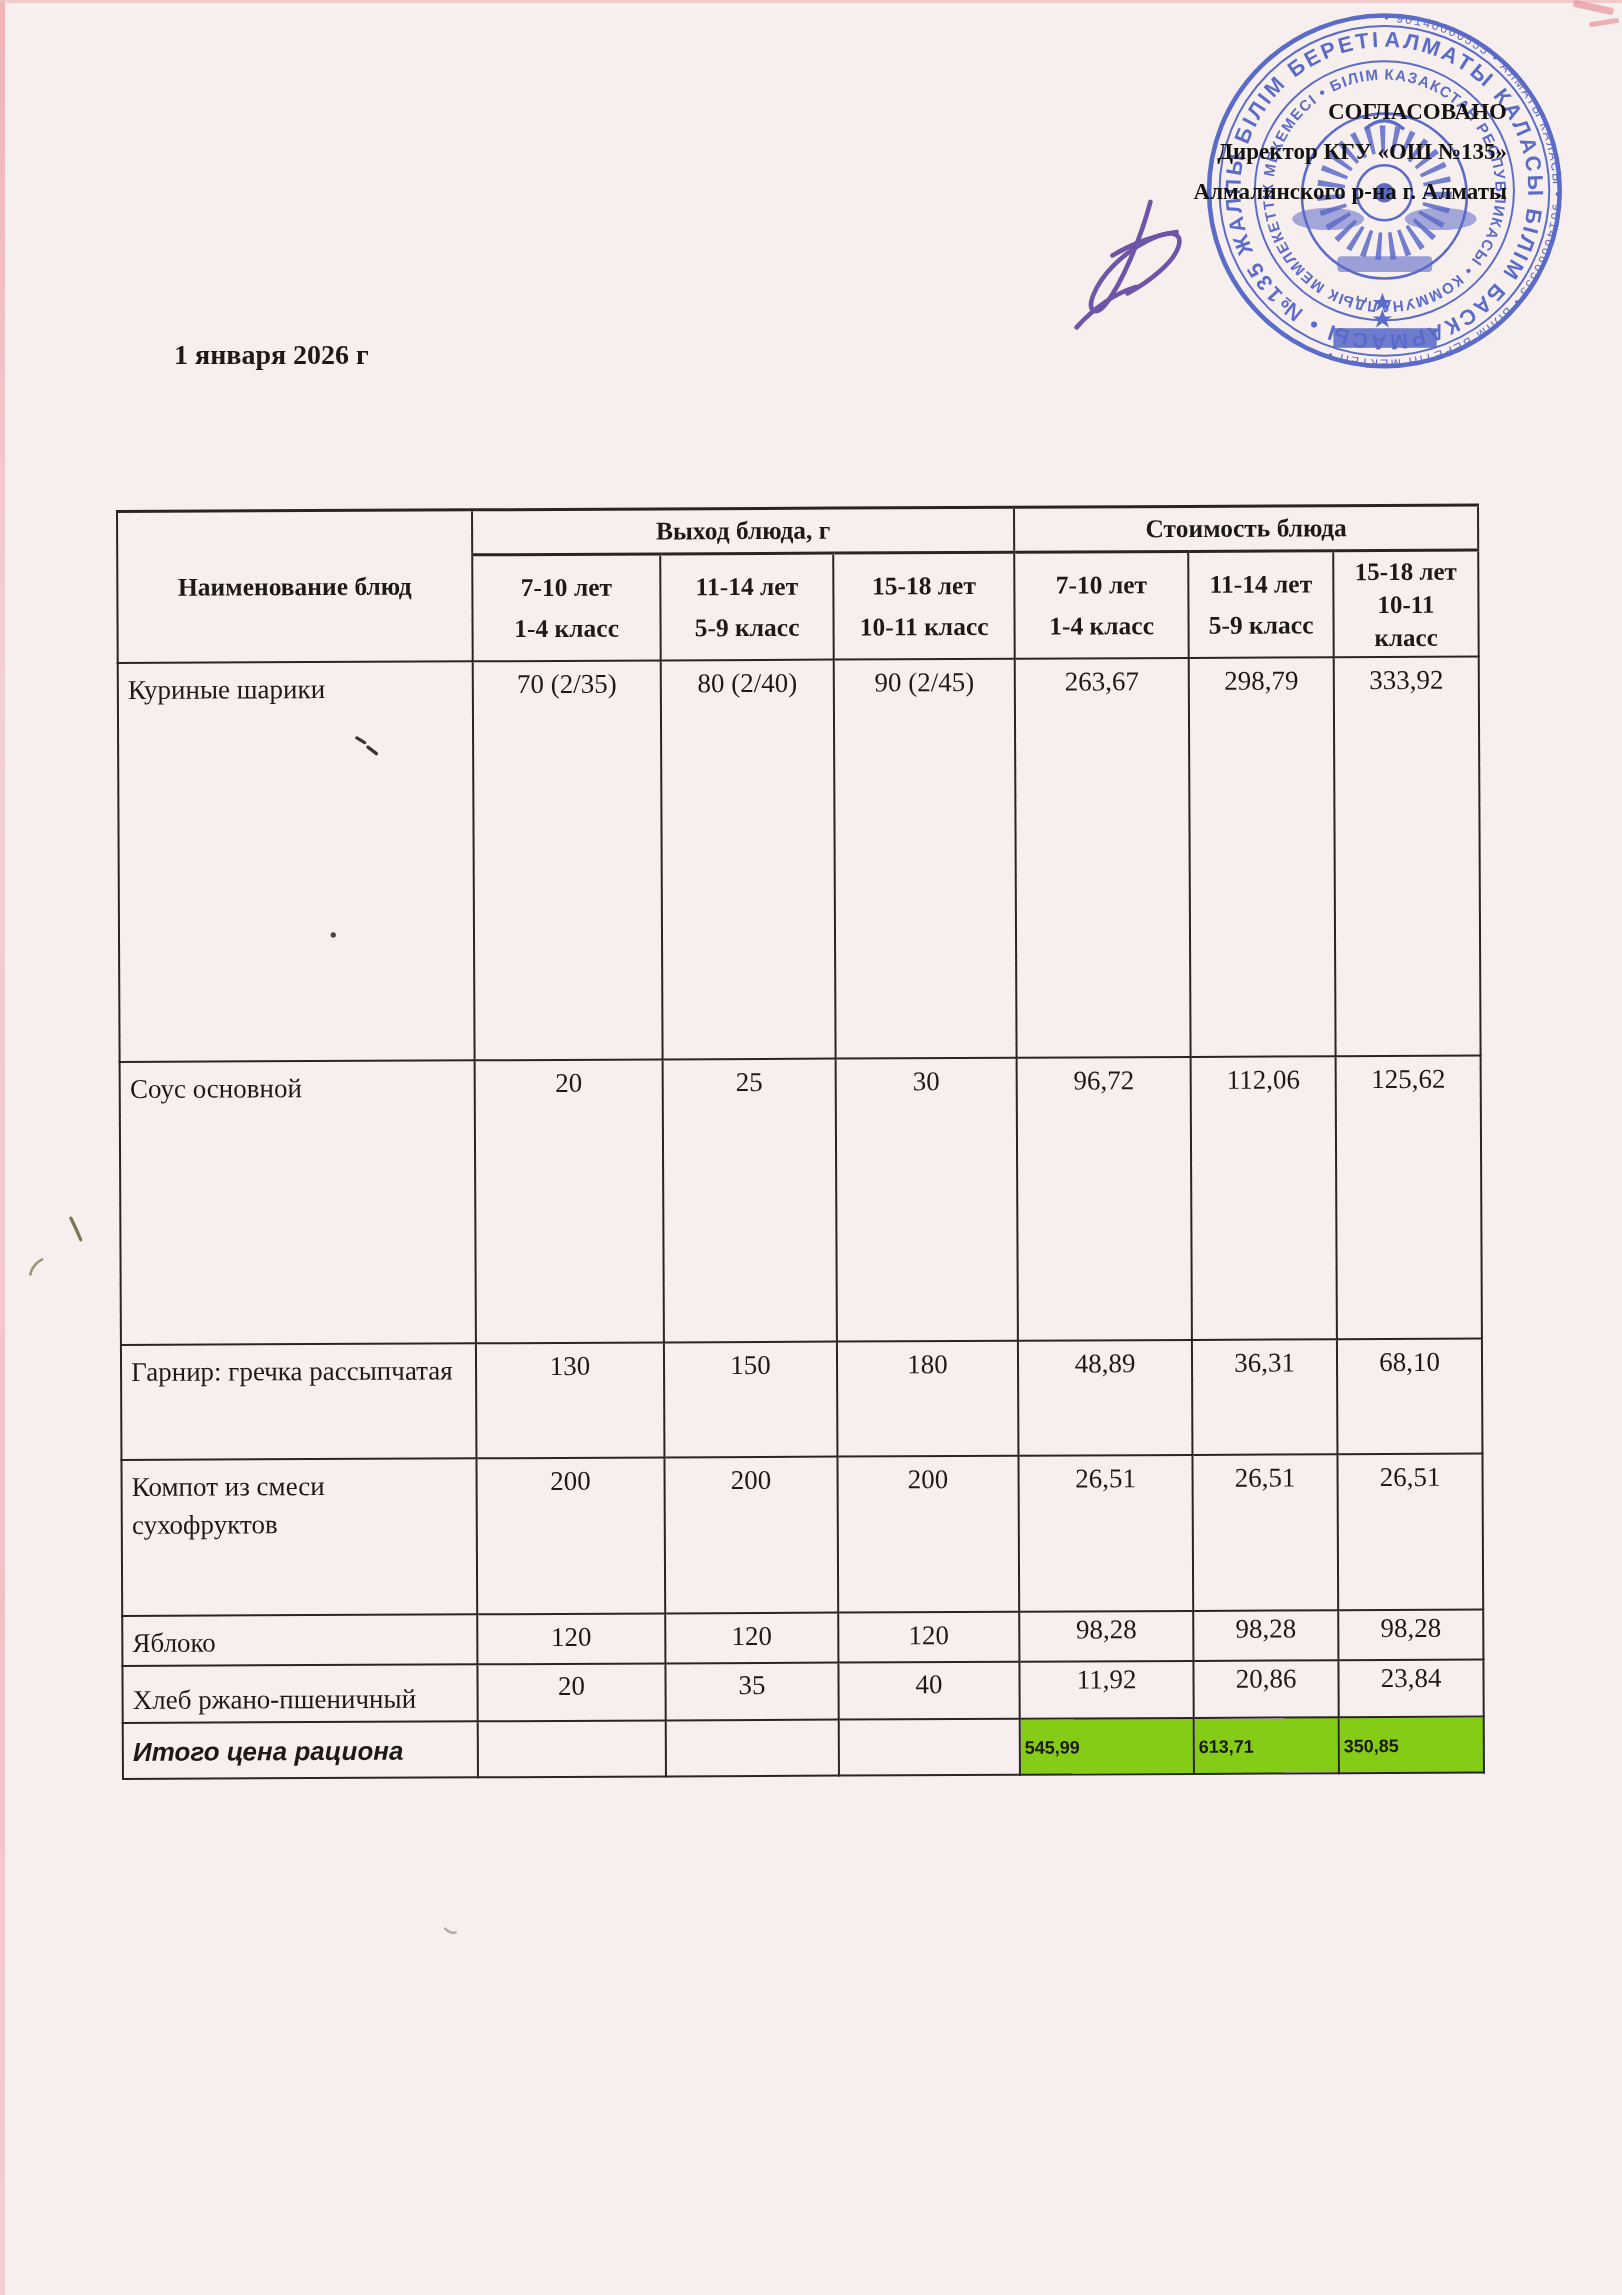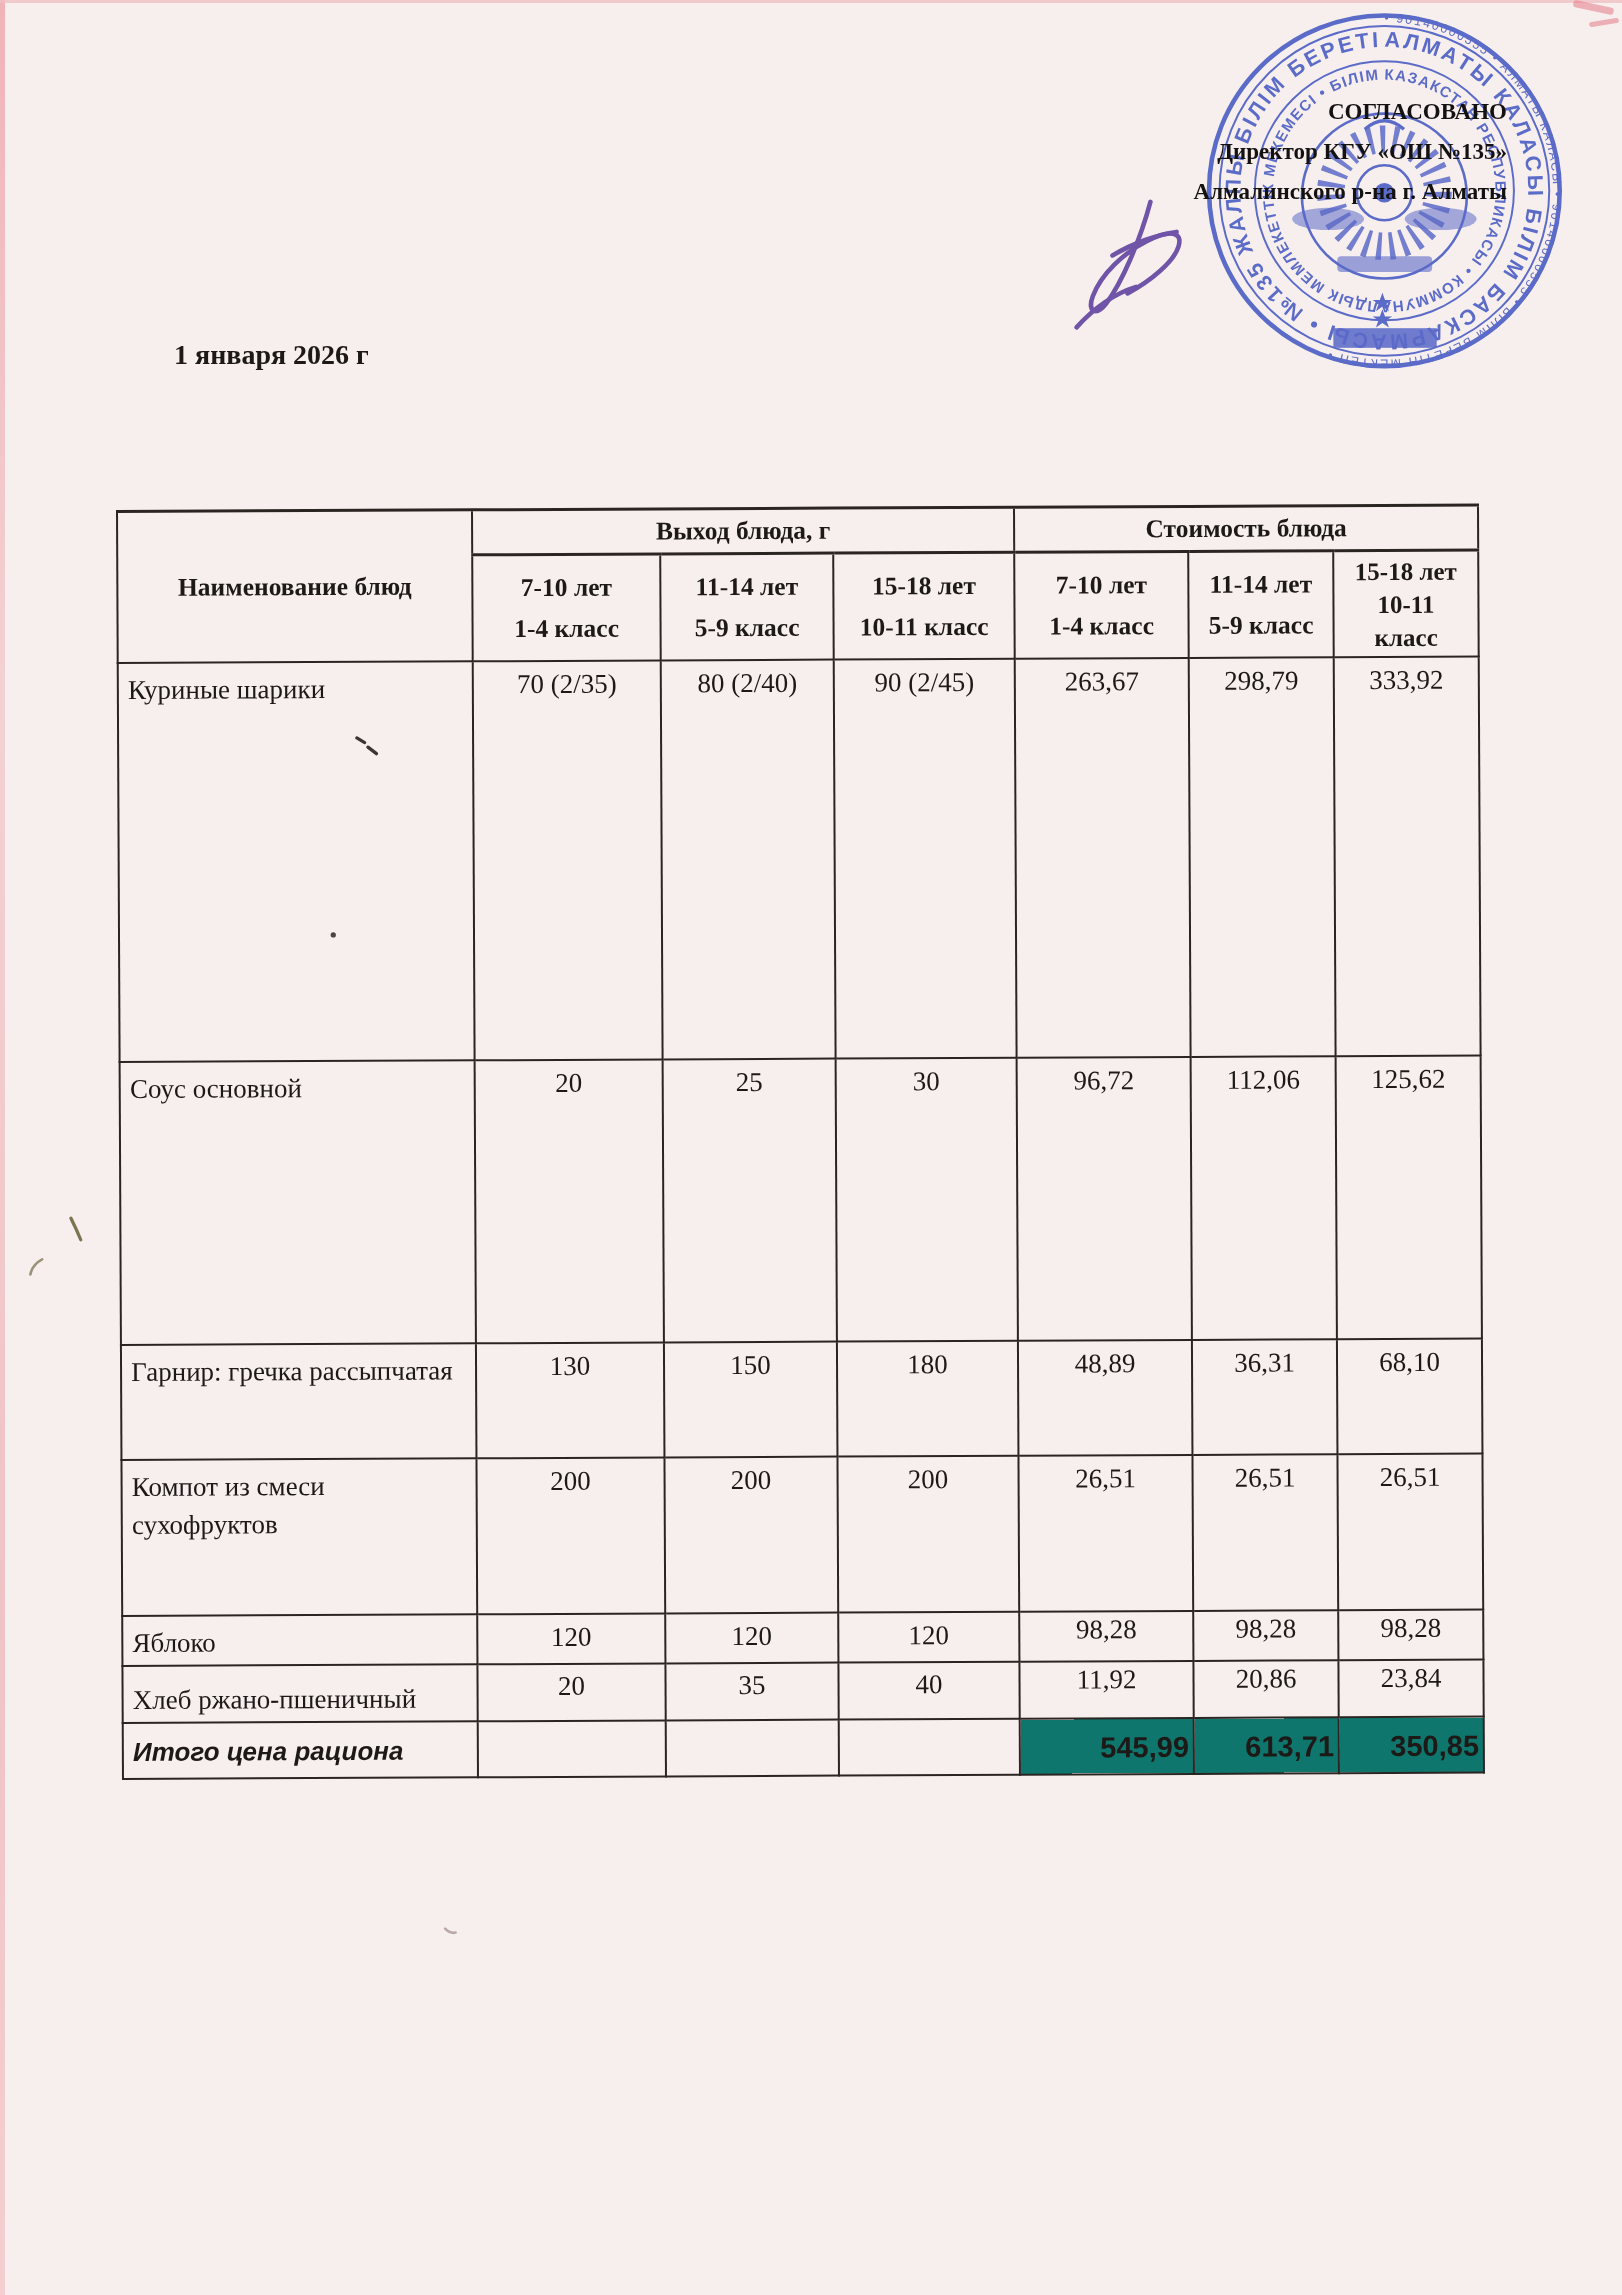--- a/index.html
+++ b/index.html
@@ -46,22 +46,22 @@
   table.menu td.name{text-align:left;padding-left:9.2px;line-height:1.42;}
   table.menu td.num{text-align:center;}
   table.menu tr.r6 td.name{padding-top:14.4px;}
   table.menu tr.r6 td.cost{padding-top:2px;}
   table.menu tr.r5 td.cost{padding-top:2px;}
   table.menu td.total-label{
     font-family:"Liberation Sans",sans-serif;font-weight:bold;font-style:italic;
     font-size:26px;vertical-align:middle;padding-left:9.2px;
   }
   table.menu td.total-val{
-    font-family:"Liberation Sans",sans-serif;font-weight:bold;font-size:29px;
-    text-align:right;vertical-align:middle;background:#0f766e;
+    font-family:"Liberation Sans",sans-serif;font-weight:bold;font-size:18px;
+    text-align:left;vertical-align:middle;background:#84cc16;
   }
   
   .marks{position:absolute;left:0;top:0;z-index:5;pointer-events:none;}
 </style>
 </head>
 <body>
 
 <div class="page">
 
   <div class="edge-left"></div>

